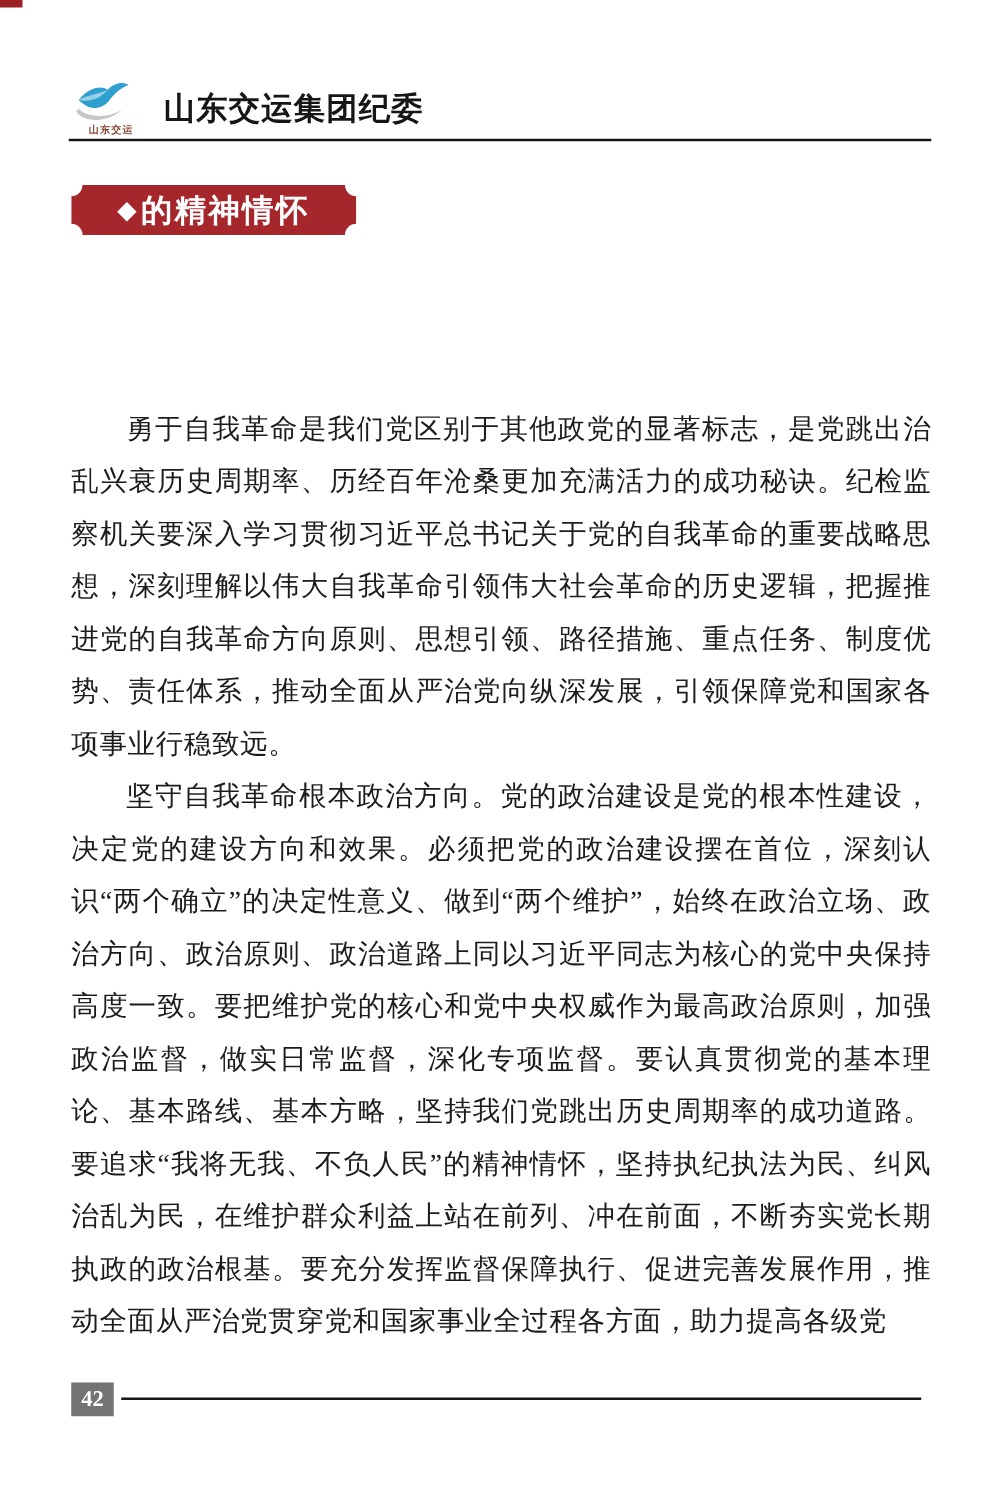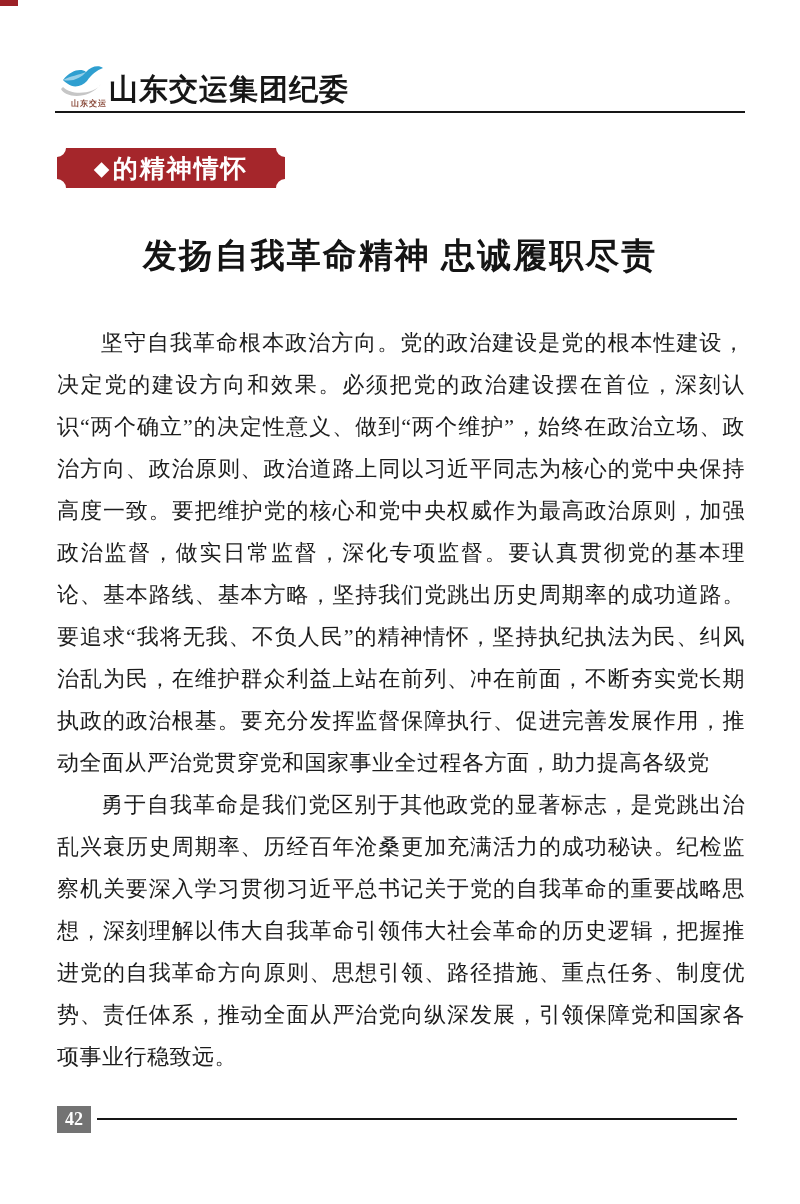--- a/index.html
+++ b/index.html
@@ -21,23 +21,23 @@
   .header { position:absolute; left:55px; top:58px; height:54px; display:flex; align-items:flex-start; }
   .logo { position:relative; width:52px; height:50px; flex:0 0 auto; }
   .logo svg { display:block; }
   .logo-caption {
     position:absolute; left:0; bottom:-1px; width:52px;
     font-family:"Liberation Sans", sans-serif;
     font-size:8px; font-weight:bold; color:#8a4a3a;
     text-align:right; letter-spacing:1px; white-space:nowrap;
   }
   .org-name {
-    margin-left:2px; margin-top:12px;
+    margin-left:24px; margin-top:12px;
     font-family:"Liberation Sans", sans-serif;
-    font-size:29px; font-weight:bold; color:#161616;
+    font-size:25px; font-weight:bold; color:#161616;
     letter-spacing:1px; white-space:nowrap;
   }
   .header-rule {
     position:absolute; left:55px; top:111px;
     width:690px; height:2px; background:#161616;
   }
   
   .banner {
     position:absolute; left:57px; top:148px;
     width:228px; height:40px;
@@ -110,23 +110,22 @@
   <div class="banner">
     <svg width="228" height="40" viewBox="0 0 228 40">
       <path d="M 9 0 H 219 A 9 9 0 0 0 228 9 V 31 A 9 9 0 0 0 219 40 H 9 A 9 9 0 0 0 0 31 V 9 A 9 9 0 0 0 9 0 Z" fill="#a5262b"></path>
     </svg>
     <div class="banner-label">
       <span class="diamond">◆</span>
       <span>的精神情怀</span>
     </div>
   </div>
 
-  <div class="article-title">发扬自我革命精神 忠诚履职尽责</div>
 
   <div class="article-body">
+    <p>勇于自我革命是我们党区别于其他政党的显著标志，是党跳出治乱兴衰历史周期率、历经百年沧桑更加充满活力的成功秘诀。纪检监察机关要深入学习贯彻习近平总书记关于党的自我革命的重要战略思想，深刻理解以伟大自我革命引领伟大社会革命的历史逻辑，把握推进党的自我革命方向原则、思想引领、路径措施、重点任务、制度优势、责任体系，推动全面从严治党向纵深发展，引领保障党和国家各项事业行稳致远。</p>
     <p>坚守自我革命根本政治方向。党的政治建设是党的根本性建设，决定党的建设方向和效果。必须把党的政治建设摆在首位，深刻认识“两个确立”的决定性意义、做到“两个维护”，始终在政治立场、政治方向、政治原则、政治道路上同以习近平同志为核心的党中央保持高度一致。要把维护党的核心和党中央权威作为最高政治原则，加强政治监督，做实日常监督，深化专项监督。要认真贯彻党的基本理论、基本路线、基本方略，坚持我们党跳出历史周期率的成功道路。要追求“我将无我、不负人民”的精神情怀，坚持执纪执法为民、纠风治乱为民，在维护群众利益上站在前列、冲在前面，不断夯实党长期执政的政治根基。要充分发挥监督保障执行、促进完善发展作用，推动全面从严治党贯穿党和国家事业全过程各方面，助力提高各级党</p>
-    <p>勇于自我革命是我们党区别于其他政党的显著标志，是党跳出治乱兴衰历史周期率、历经百年沧桑更加充满活力的成功秘诀。纪检监察机关要深入学习贯彻习近平总书记关于党的自我革命的重要战略思想，深刻理解以伟大自我革命引领伟大社会革命的历史逻辑，把握推进党的自我革命方向原则、思想引领、路径措施、重点任务、制度优势、责任体系，推动全面从严治党向纵深发展，引领保障党和国家各项事业行稳致远。</p>
   </div>
 
   <div class="page-badge">42</div>
   <div class="footer-rule"></div>
 
 </div>
 
 </body></html>

